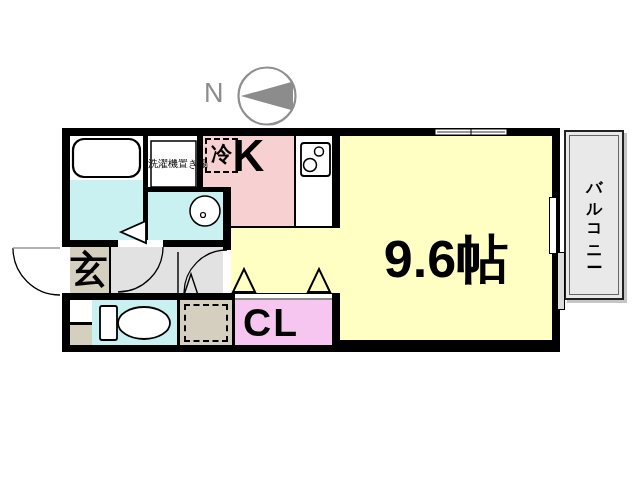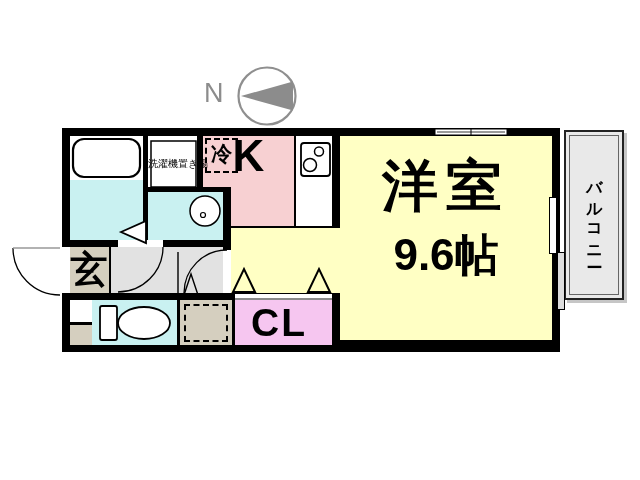--- a/index.html
+++ b/index.html
@@ -120,27 +120,26 @@
     <polygon points="233,292 255,292 244,269" fill="none" stroke="#000" stroke-width="2"></polygon>
     <polygon points="308,292 330,292 319,269" fill="none" stroke="#000" stroke-width="2"></polygon>
 
     <rect x="435" y="129" width="72" height="6" fill="#fff" stroke="#000" stroke-width="1"></rect>
     <line x1="437" y1="132" x2="505" y2="132" stroke="#000" stroke-width="0.8"></line>
     <line x1="471" y1="129" x2="471" y2="135" stroke="#000" stroke-width="1"></line>
   </svg>
 
   <div class="label" style="left:204px;top:80px;font-size:27px;font-weight:normal;color:#8c8c8c;">N</div>
 
-  <div class="label" style="left:340px;top:158px;width:212px;font-size:56px;letter-spacing:8px;">洋室</div>
-  <div class="label" style="left:336px;top:233px;width:220px;font-size:44px;">9.6帖</div>
+  <div class="label" style="left:336px;top:233px;width:220px;font-size:52px;">9.6帖</div>
 
   <div class="label" style="left:203px;top:134px;width:91px;font-size:44px;">K</div>
 
   <div class="label" style="left:206px;top:143px;width:31px;font-size:21px;">冷</div>
 
   <div class="label" style="left:148px;top:159px;width:26px;font-size:10px;font-weight:normal;">洗濯機置き場</div>
 
   <div class="label" style="left:68px;top:251px;width:42px;font-size:37px;">玄</div>
 
-  <div class="label" style="left:235px;top:303px;width:88px;font-size:39px;letter-spacing:2px;">CL</div>
+  <div class="label" style="left:227px;top:303px;width:88px;font-size:39px;letter-spacing:2px;">CL</div>
 
 
 </div>
 
 </body></html>

